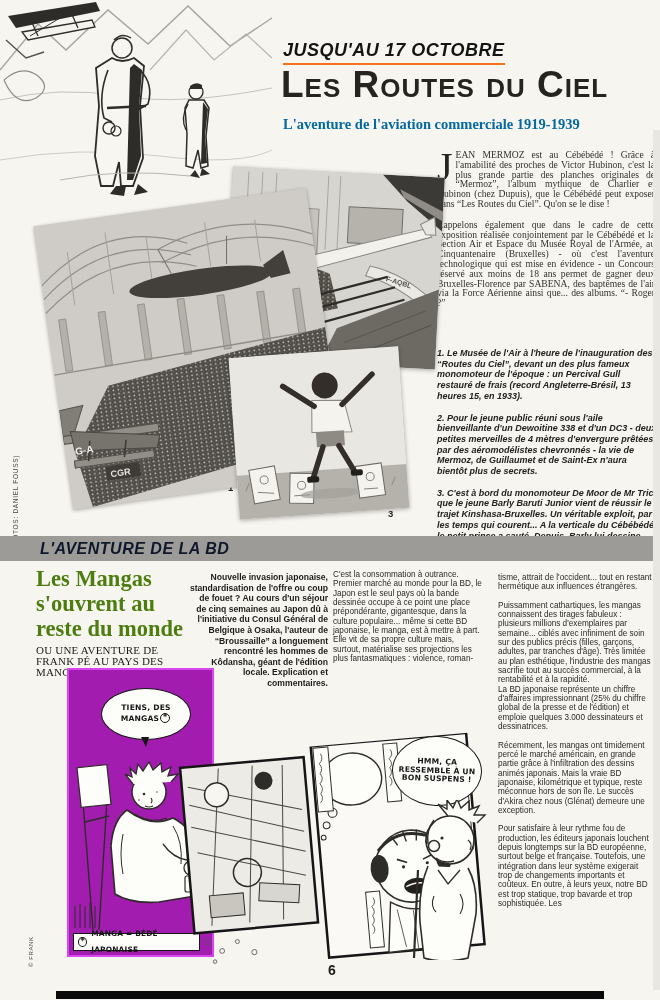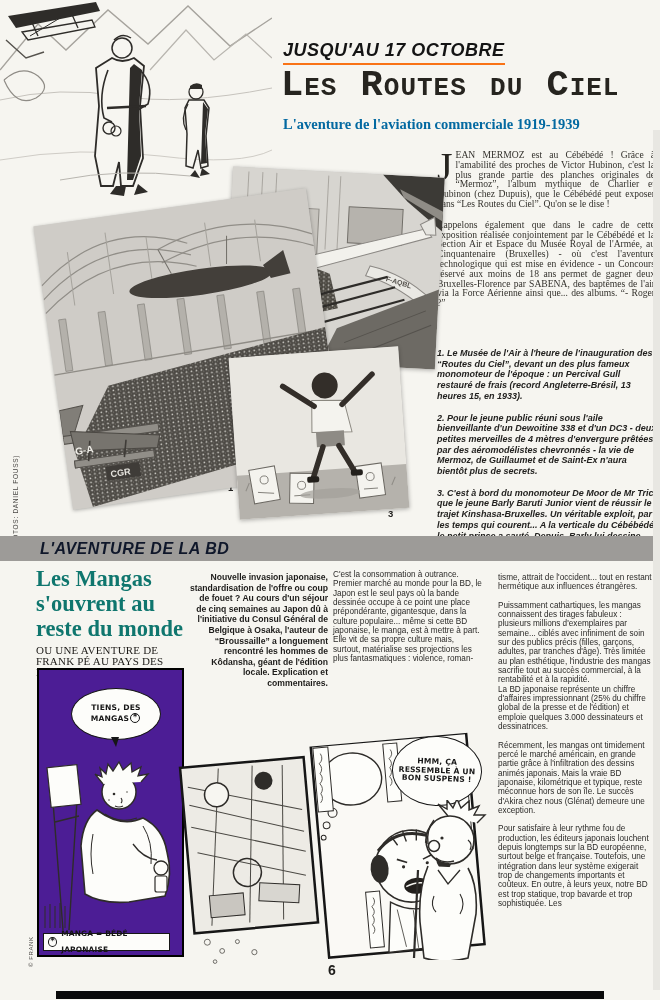--- a/index.html
+++ b/index.html
@@ -3,52 +3,52 @@
 <meta charset="utf-8">
 <style>
   html,body{margin:0;padding:0;background:#8a8a8a;}
   .page{position:relative;width:660px;height:1000px;background:#f6f5f0;overflow:hidden;
         font-family:"Liberation Sans",sans-serif;color:#1b1b1b;}
   .abs{position:absolute;}
 
   
   .kicker{font:italic 700 18px/20px "Liberation Sans",sans-serif;letter-spacing:.5px;
           color:#141414;border-bottom:2px solid #f97316;padding-bottom:3px;display:inline-block;}
-  .big-title{font-family:Liberation Mono, monospace;font-weight:700;font-size:37px;line-height:38px;
+  .big-title{font-family:Liberation Sans, sans-serif;font-weight:700;font-size:37px;line-height:38px;
              font-variant:small-caps;letter-spacing:1px;color:#26241f;}
   .subtitle{font-family:"Liberation Serif",serif;font-weight:700;font-size:14.5px;color:#0369a1;}
   .serif-body{font-family:"Liberation Serif",serif;font-size:9.6px;line-height:9.8px;
               text-align:justify;color:#33312c;}
   .serif-body p{margin:0 0 11px 0;}
   .dropcap{float:left;font-family:"Liberation Serif",serif;font-size:40px;line-height:30px;
            padding:2px 3px 0 0;color:#26241f;}
   .caption{font:italic 700 9px/10.7px "Liberation Sans",sans-serif;color:#232220;margin:0 0 11px 0;}
   .vert-credit{font-size:6.5px;letter-spacing:.7px;color:#4a4845;white-space:nowrap;
                transform:rotate(-90deg);transform-origin:0 0;}
   .photo{box-shadow:0 1px 4px rgba(0,0,0,.3);overflow:hidden;background:#d0cec9;}
   .photo-num{font-weight:700;font-size:9.5px;color:#232220;}
 
   
   .banner{left:0;top:536px;width:660px;height:25px;background:#9d9b98;}
   .banner-label{font:italic 700 16px/25px "Liberation Sans",sans-serif;letter-spacing:.5px;
                 color:#0f172a;padding-left:40px;}
 
   
   .manga-headline{font-family:"Liberation Serif",serif;font-weight:700;font-size:22.5px;
-                  line-height:25px;color:#0f766e;}
+                  line-height:25px;color:#4d7c0f;}
   .manga-subhead{font-family:"Liberation Serif",serif;font-size:11px;line-height:11px;
                  letter-spacing:.2px;color:#1c1a17;margin-top:4px;}
   .intro-bold{font:700 8.6px/10.6px "Liberation Sans",sans-serif;color:#1d1c1a;text-align:right;}
   .body-col{font:400 8.2px/9.35px "Liberation Sans",sans-serif;color:#2b2a28;text-align:left;}
   .body-col p{margin:0;}
   .body-col p + p{margin-top:9px;}
   .body-col p.nogap{margin-top:0;}
 
   
-  .panel{border:2px solid #000000;background:#4c1d95;}
+  .panel{border:2px solid #d946ef;background:#a21caf;margin-left:30px;}
   .bubble{background:#fdfdfa;border:1.5px solid #161616;border-radius:50%;
           display:flex;align-items:center;justify-content:center;text-align:center;
           font:700 7.6px/8.6px "DejaVu Sans",sans-serif;letter-spacing:.2px;color:#161616;}
   .bubble-tail{width:0;height:0;border-left:5px solid transparent;border-right:3px solid transparent;
                border-top:10px solid #161616;}
   .circ-ast{display:inline-flex;align-items:center;justify-content:center;width:8px;height:8px;
             border:1px solid #161616;border-radius:50%;font-size:8px;line-height:8px;
             vertical-align:1px;margin:0 1px;}
   .comic-caption{position:absolute;left:4px;bottom:4px;width:122px;height:16px;background:#fdfdfa;
                  border:1.5px solid #161616;display:flex;align-items:center;padding-left:3px;

